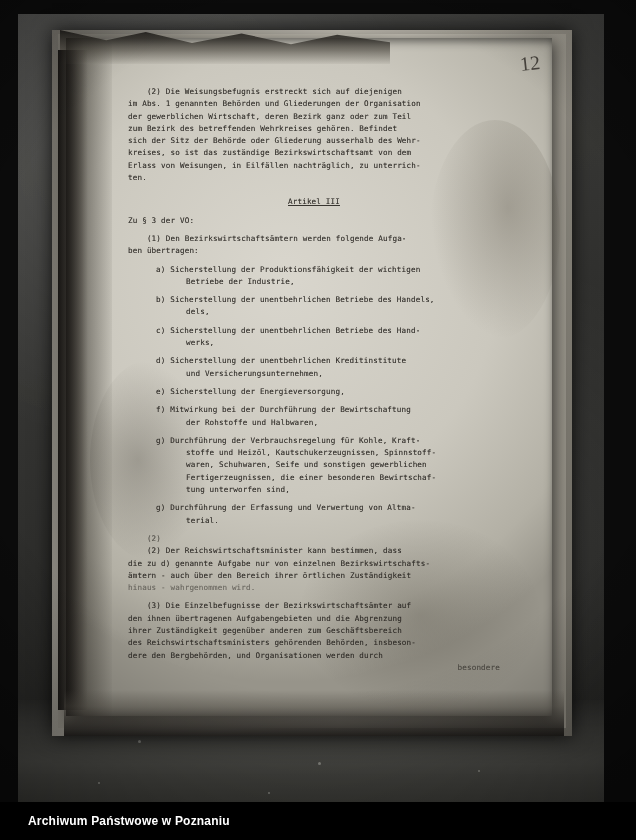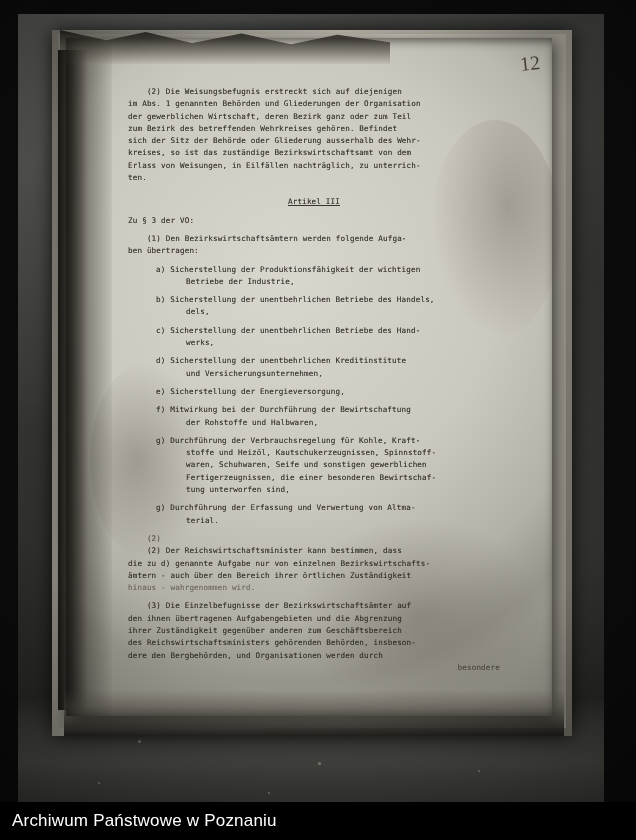--- a/index.html
+++ b/index.html
@@ -181,23 +181,23 @@
     width: 636px;
     height: 38px;
     background: #000;
     display: flex;
     align-items: center;
     z-index: 50;
   }
   .caption-text {
     color: #ffffff;
     font-family: "Liberation Sans", sans-serif;
-    font-size: 17px;
-    font-weight: normal;
-    padding-left: 12px;
+    font-size: 12px;
+    font-weight: bold;
+    padding-left: 28px;
     letter-spacing: 0.2px;
   }
 </style>
 </head>
 <body>
 
 <div class="scan">
 
   <div class="board"></div>
   <div class="lower-strip">

